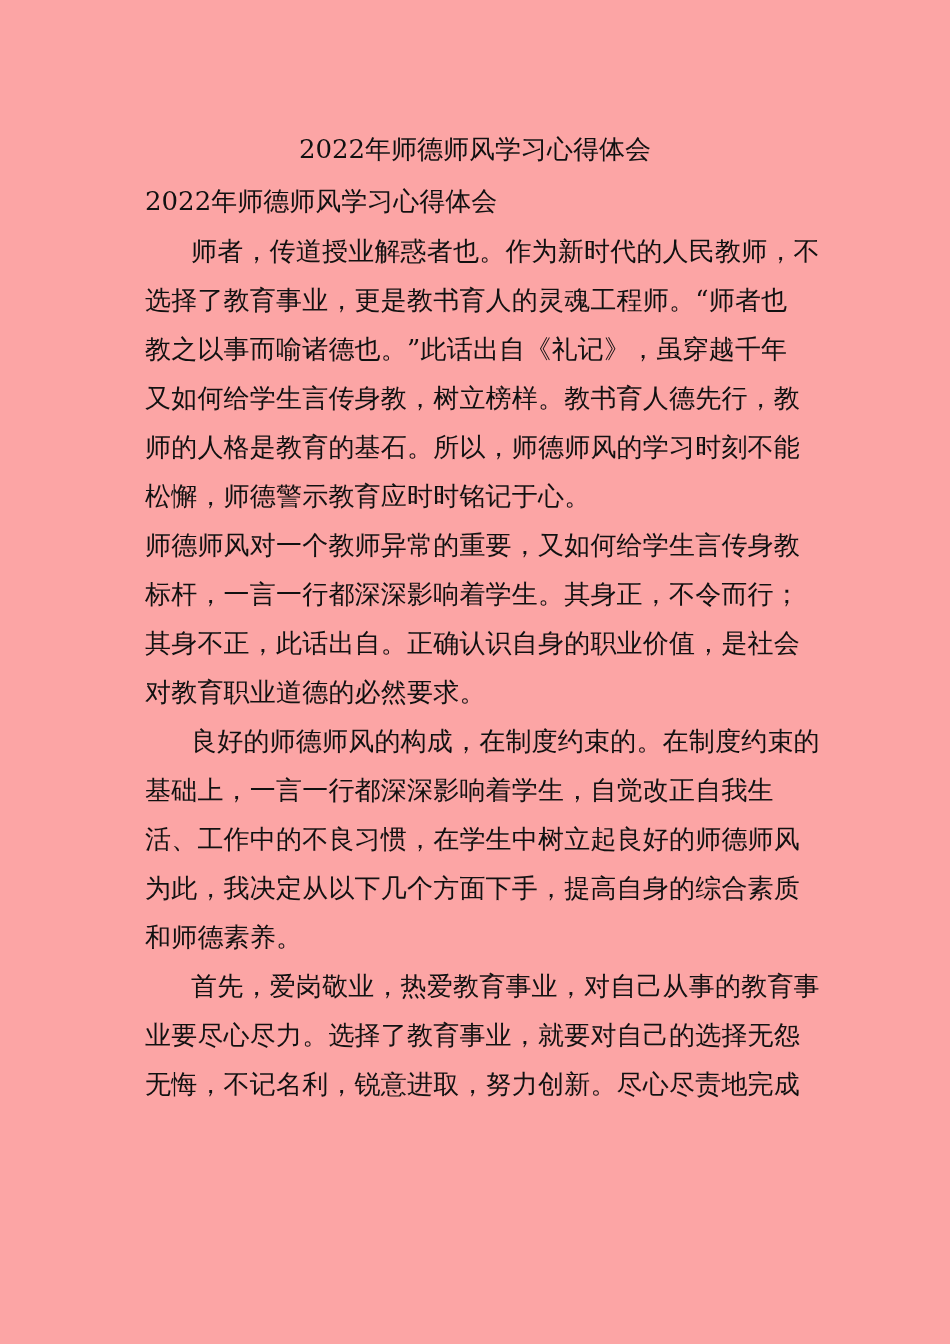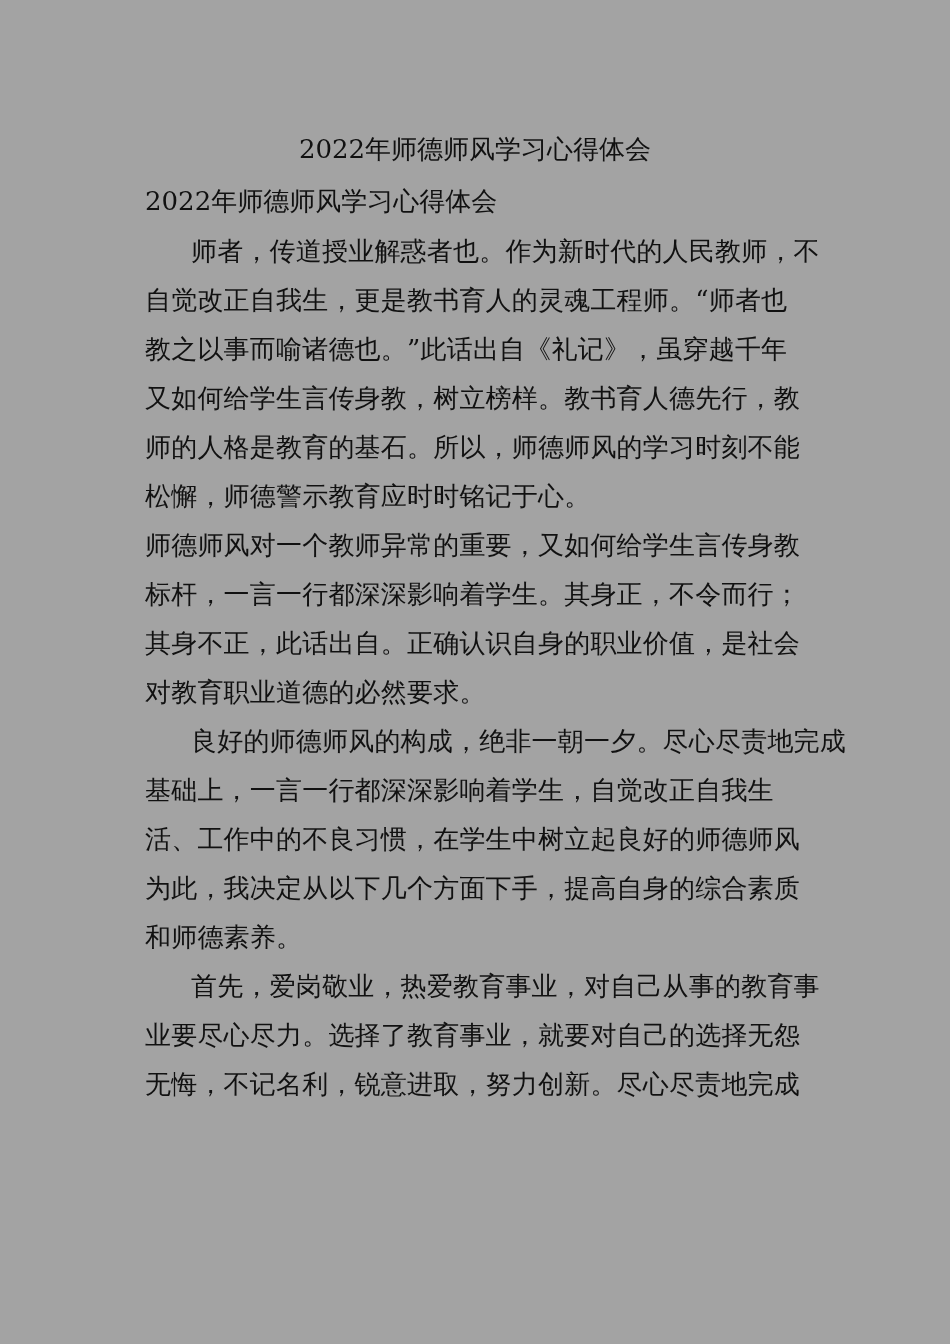--- a/index.html
+++ b/index.html
@@ -14,21 +14,21 @@
       overflow: hidden;
       font-family: "DejaVu Serif", "Liberation Serif", serif;
       color: #111111;
     }
     .page {
       position: absolute;
       left: 0;
       top: 0;
       width: 950px;
       height: 1344px;
-      background: #a3a3a3;
+      background: #fca5a5;
     }
     .doc-title {
       position: absolute;
       top: 131px;
       left: 0;
       width: 950px;
       text-align: center;
       font-size: 26px;
       line-height: 36px;
       letter-spacing: 0px;
@@ -69,36 +69,36 @@
 <div class="page">
 
   <div class="doc-title">2022年师德师风学习心得体会</div>
 
   <div class="doc-subtitle">2022年师德师风学习心得体会</div>
 
   <div class="body">
 
     <div class="paragraph">
       <span class="line first">师者，传道授业解惑者也。作为新时代的人民教师，不</span>
-      <span class="line">自觉改正自我生，更是教书育人的灵魂工程师。“师者也</span>
+      <span class="line">选择了教育事业，更是教书育人的灵魂工程师。“师者也</span>
       <span class="line">教之以事而喻诸德也。”此话出自《礼记》，虽穿越千年</span>
       <span class="line">又如何给学生言传身教，树立榜样。教书育人德先行，教</span>
       <span class="line">师的人格是教育的基石。所以，师德师风的学习时刻不能</span>
       <span class="line">松懈，师德警示教育应时时铭记于心。</span>
     </div>
 
     <div class="paragraph">
       <span class="line">师德师风对一个教师异常的重要，又如何给学生言传身教</span>
       <span class="line">标杆，一言一行都深深影响着学生。其身正，不令而行；</span>
       <span class="line">其身不正，此话出自。正确认识自身的职业价值，是社会</span>
       <span class="line">对教育职业道德的必然要求。</span>
     </div>
 
     <div class="paragraph">
-      <span class="line first">良好的师德师风的构成，绝非一朝一夕。尽心尽责地完成</span>
+      <span class="line first">良好的师德师风的构成，在制度约束的。在制度约束的</span>
       <span class="line">基础上，一言一行都深深影响着学生，自觉改正自我生</span>
       <span class="line">活、工作中的不良习惯，在学生中树立起良好的师德师风</span>
       <span class="line">为此，我决定从以下几个方面下手，提高自身的综合素质</span>
       <span class="line">和师德素养。</span>
     </div>
 
     <div class="paragraph">
       <span class="line first">首先，爱岗敬业，热爱教育事业，对自己从事的教育事</span>
       <span class="line">业要尽心尽力。选择了教育事业，就要对自己的选择无怨</span>
       <span class="line">无悔，不记名利，锐意进取，努力创新。尽心尽责地完成</span>

